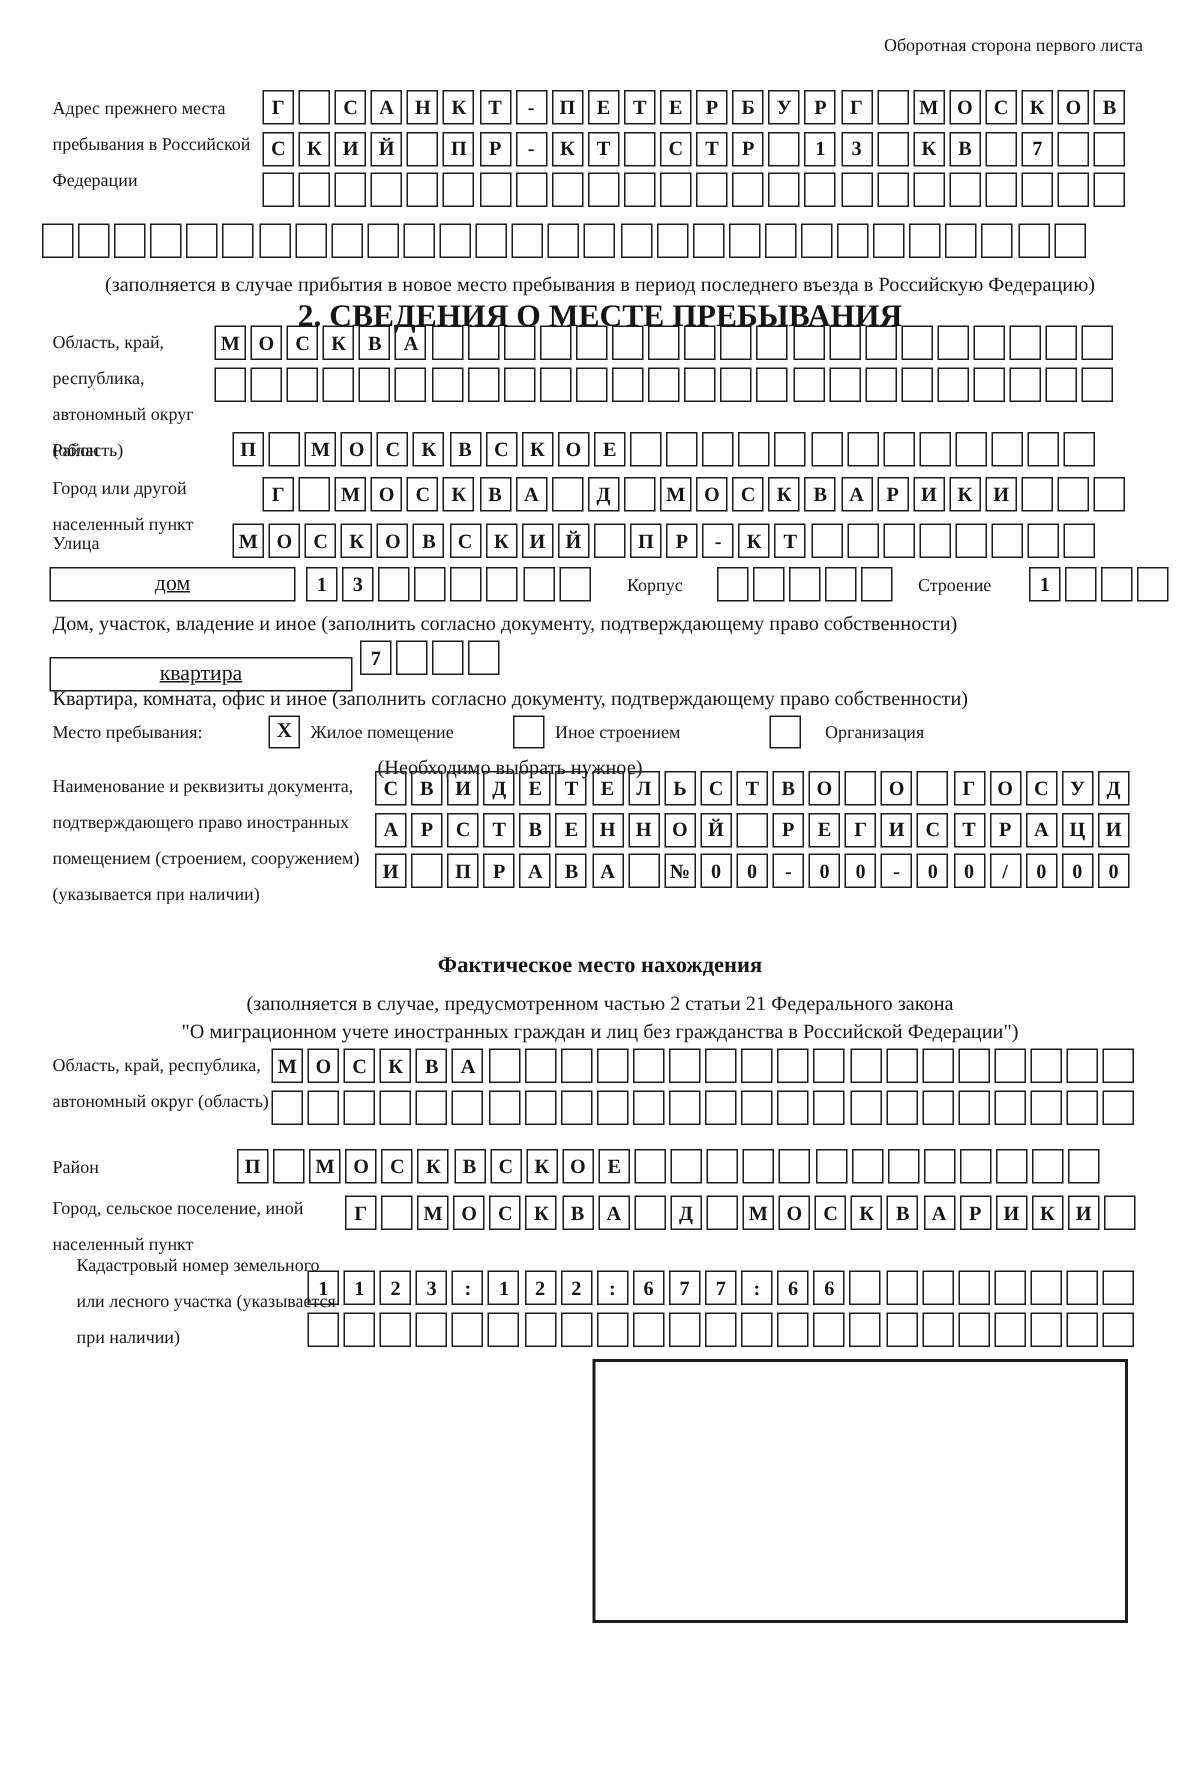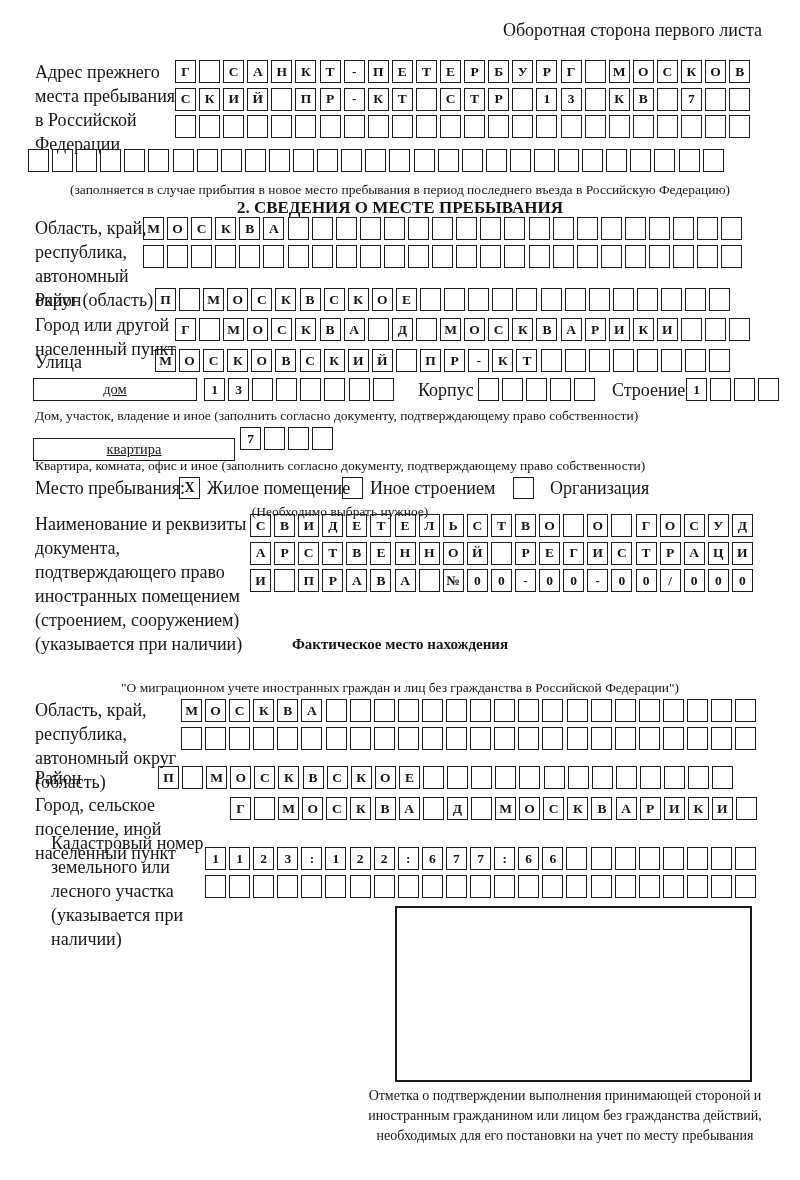--- a/index.html
+++ b/index.html
@@ -1,21 +1,21 @@
 <!DOCTYPE html>
 <html><head>
 <meta charset="utf-8">
 <style>
   html,body{margin:0;padding:0;background:#fff;}
   .page{position:relative;width:800px;height:1180px;background:#fff;
         font-family:"Liberation Serif","DejaVu Serif",serif;color:#151515;overflow:hidden;}
   .abs{position:absolute;}
-  .lbl{font-size:18px;line-height:24px;}
+  .lbl{font-size:12px;line-height:24px;}
   .small{font-size:13.5px;line-height:19px;}
-  .ttl{font-size:17px;font-weight:bold;text-align:center;width:100%;}
+  .ttl{font-size:21px;font-weight:bold;text-align:center;width:100%;}
   .center{text-align:center;width:100%;}
   .cellrow{display:flex;}
   .cellrow + .cellrow{margin-top:4.6px;}
   .cell{flex:none;width:19px;height:21px;border:1.7px solid #1c1c1c;margin-right:3.1px;
         display:flex;align-items:center;justify-content:center;
         font-size:13.5px;font-weight:600;}
   .widebox{border:1.7px solid #1c1c1c;height:21px;display:flex;align-items:center;
            justify-content:center;font-size:14.5px;text-decoration:underline;}
   .chk{width:19px;height:20px;border:1.7px solid #1c1c1c;display:flex;align-items:center;
        justify-content:center;font-size:14px;font-weight:600;}
@@ -399,20 +399,21 @@
         <div class="cell">0</div>
         <div class="cell">0</div>
         <div class="cell">/</div>
         <div class="cell">0</div>
         <div class="cell">0</div>
         <div class="cell">0</div>
       </div>
   </div>
 
   <div class="abs ttl" style="top:636px;left:0;font-size:15px;">Фактическое место нахождения</div>
+  <div class="abs small center" style="top:659px;left:0;">(заполняется в случае, предусмотренном частью 2 статьи 21 Федерального закона</div>
   <div class="abs small center" style="top:678px;left:0;">"О миграционном учете иностранных граждан и лиц без гражданства в Российской Федерации")</div>
 
   <div class="abs lbl" style="top:698px;left:35px;width:150px;">Область, край, республика, автономный округ (область)</div>
   <div class="abs" style="top:699px;left:181px;">
     <div class="cellrow">
         <div class="cell">М</div>
         <div class="cell">О</div>
         <div class="cell">С</div>
         <div class="cell">К</div>
         <div class="cell">В</div>
@@ -566,15 +567,14 @@
         <div class="cell"></div>
         <div class="cell"></div>
         <div class="cell"></div>
         <div class="cell"></div>
         <div class="cell"></div>
         <div class="cell"></div>
       </div>
   </div>
 
   <div class="abs stampbox" style="top:906px;left:395px;width:353px;height:172px;"></div>
-  <div class="abs center" style="top:1086px;left:345px;width:440px;font-size:14px;line-height:20px;">Отметка о подтверждении выполнения принимающей стороной и иностранным гражданином или лицом без гражданства действий, необходимых для его постановки на учет по месту пребывания</div>
 
 </div>
 
 </body></html>

